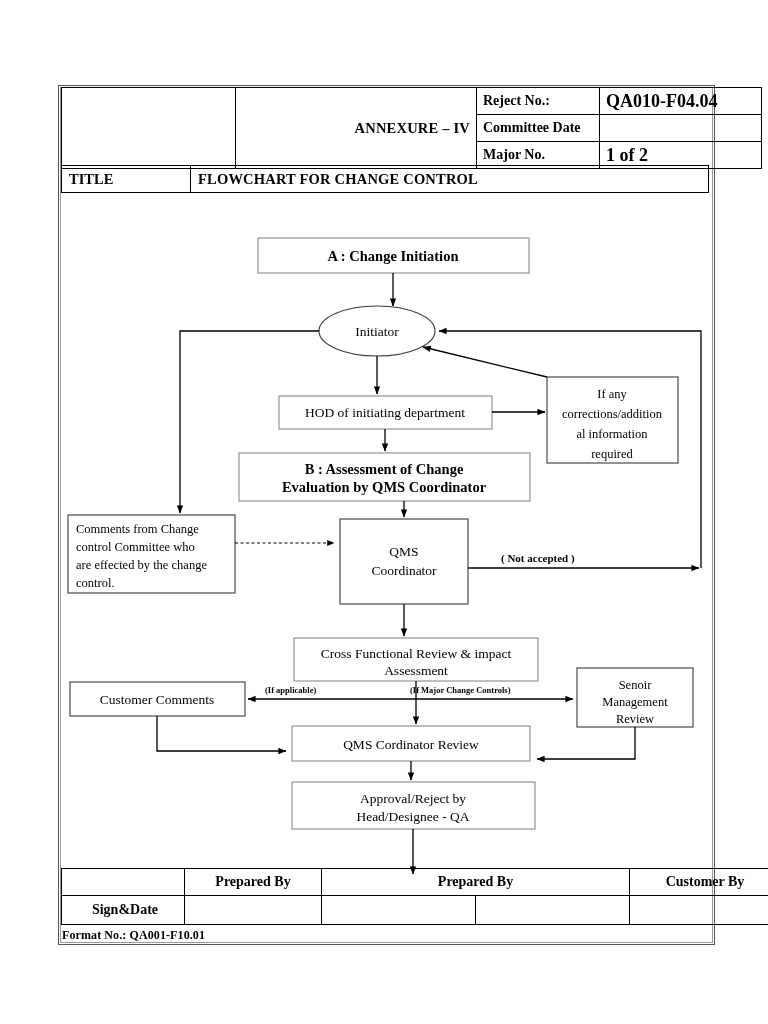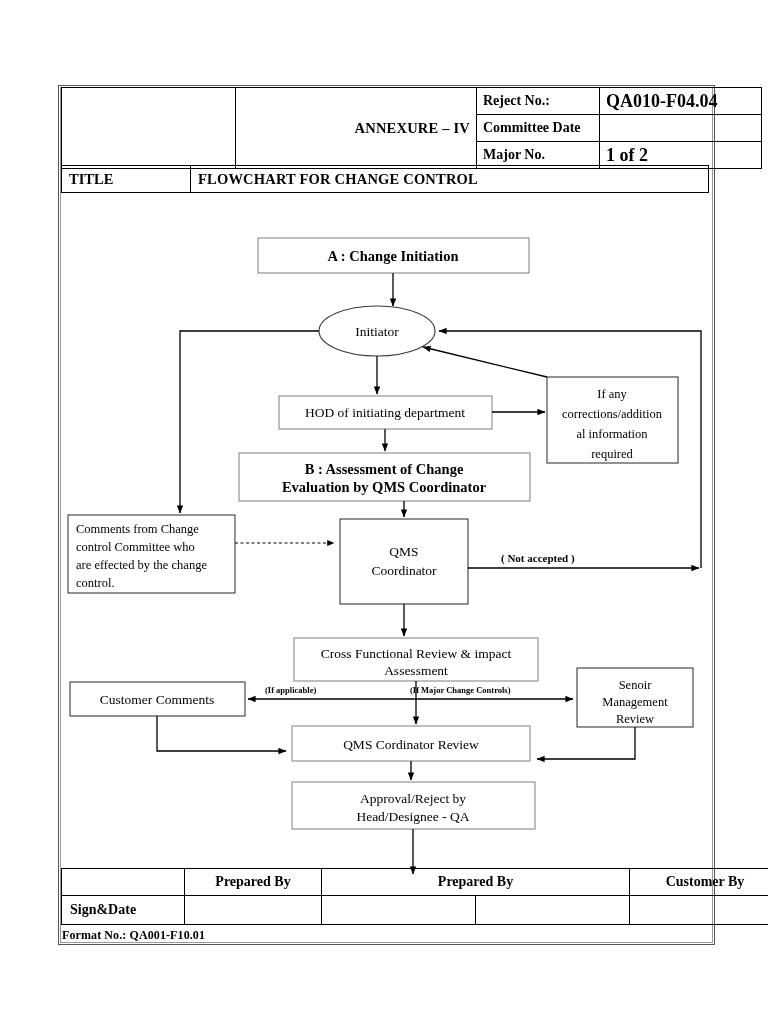--- a/index.html
+++ b/index.html
@@ -113,21 +113,21 @@
   }
   .ftr td {
     border: 1.5px solid #000;
     height: 26px;
     text-align: center;
     vertical-align: middle;
     font-weight: bold;
     font-size: 14px;
     padding: 0 4px;
   }
-  .ftr .f-sign { width: 110px; text-align: left; padding-left: 8px; }
+  .ftr .f-sign { width: 110px; text-align: center; padding-left: 8px; }
   .ftr .f-prep { width: 128px; }
   .ftr .f-rev1 { width: 135px; }
   .ftr .f-rev2 { width: 133px; }
   .ftr .f-appr { width: 142px; }
   .ftr td.empty { height: 28px; }
 
   .formatno {
     position: absolute;
     left: 62px;
     top: 928px;

